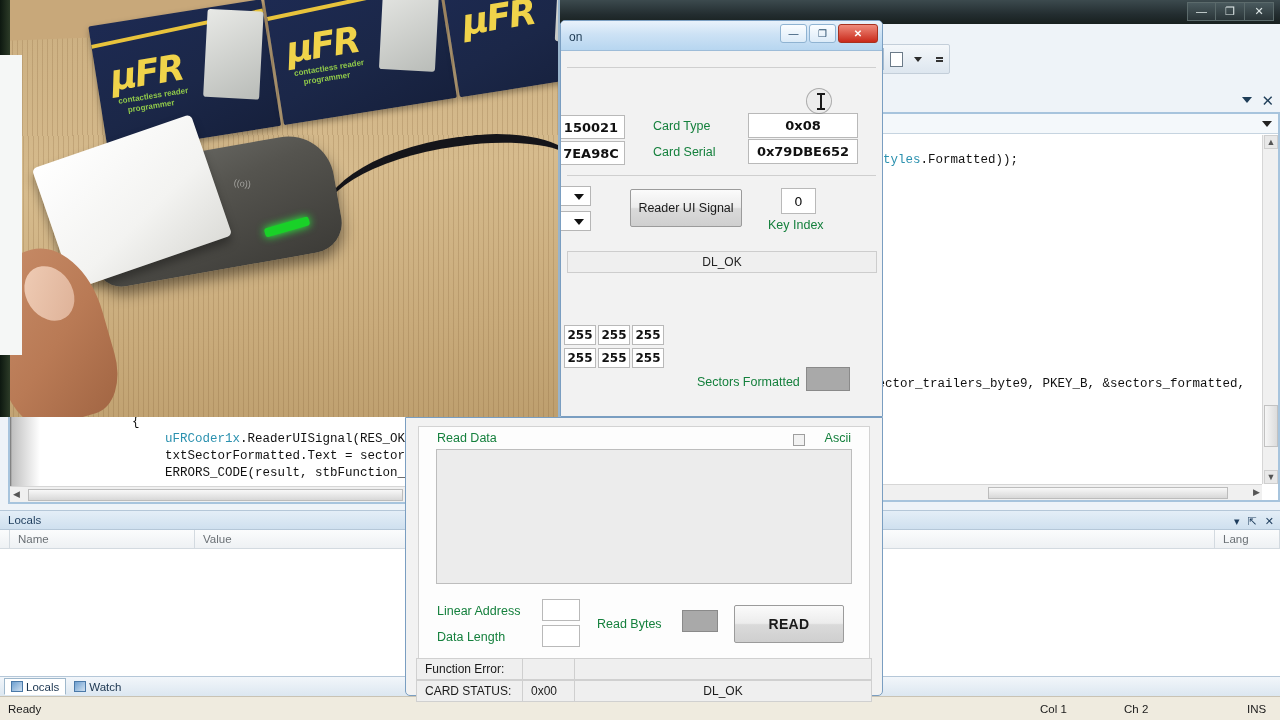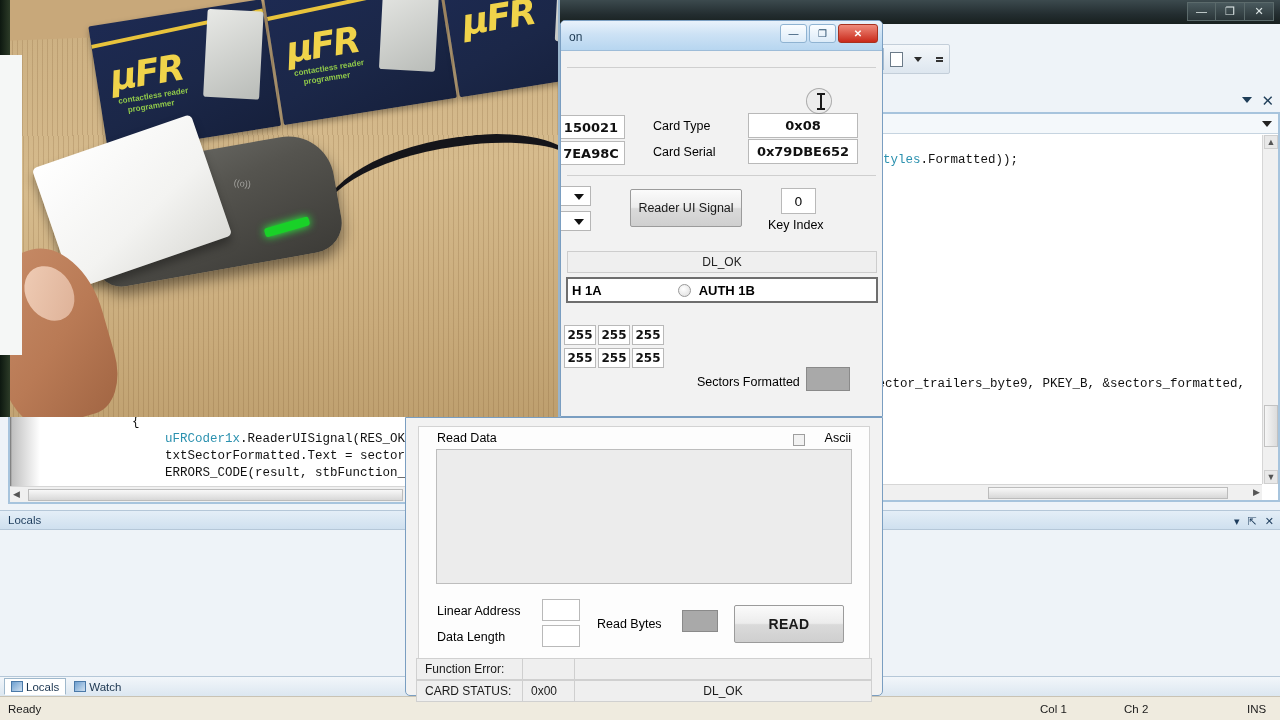--- a/index.html
+++ b/index.html
@@ -205,21 +205,21 @@
   .dbtn { width: 27px; height: 19px; border:1px solid #8fb3d2; border-radius:3px;
           background: linear-gradient(to bottom,#fbfdff,#dcebf8); font-size: 10px; color:#2b4f6e;
           display:flex; align-items:center; justify-content:center; }
   .dbtn.close { background: linear-gradient(to bottom,#ef8b7c,#c9291a); border-color:#a8311f; color:#fff; font-weight:bold; width: 40px;}
   .dlg-body { position:absolute; left:0; top: 30px; width: 100%; bottom: 0; background:#f2f2f2; }
   .panel-sep { position:absolute; left: 6px; right: 6px; height:1px; background:#cfcfcf; }
 
   .fld { position:absolute; background:#fff; border:1px solid #b9b9b9;
          font-size: 13px; font-weight: bold; color:#111; text-align:center;
          display:flex; align-items:center; justify-content:center; font-family:"DejaVu Sans", sans-serif;}
-  .lbl { position:absolute; font-size: 12.5px; color:#000000; }
+  .lbl { position:absolute; font-size: 12.5px; color:#15803d; }
   .btn3d {
     position:absolute; border:1px solid #9b9b9b; border-radius: 2px;
     background: linear-gradient(to bottom,#fbfbfb 0%,#ececec 48%,#dadada 52%,#cfcfcf 100%);
     display:flex; align-items:center; justify-content:center;
     font-size: 12.5px; color:#1a1a1a;
   }
   .btn3d.big { font-weight:bold; font-size: 14px; letter-spacing:.3px; }
   .combo {
     position:absolute; background:#fff; border:1px solid #b6b6b6;
   }
@@ -343,20 +343,28 @@
 
     <div class="locals-panel">
       <div class="locals-head">
         <span>Locals</span>
         <span class="panel-tools">
           <span>▾</span>
           <span>⇱</span>
           <span>✕</span>
         </span>
       </div>
+      <div class="locals-grid">
+        <div class="grid-header">
+          <div class="gh-cell gh-icon"></div>
+          <div class="gh-cell gh-name">Name</div>
+          <div class="gh-cell gh-value">Value</div>
+          <div class="gh-cell gh-lang">Lang</div>
+        </div>
+      </div>
     </div>
 
     <div class="bottom-tabs">
       <div class="btab active">
         <span class="tico"></span>
         <span>Locals</span>
       </div>
       <div class="btab">
         <span class="tico"></span>
         <span>Watch</span>
@@ -441,25 +449,20 @@
           <span class="arrow"></span>
         </div>
 
         <div class="btn3d" style="left:69px; top:138px; width:112px; height:38px;">Reader UI Signal</div>
 
         <div class="fld" style="left:220px; top:137px; width:35px; height:26px; font-weight:normal;">0</div>
         <span class="lbl" style="left:207px; top:167px;">Key Index</span>
 
         <div class="statusline" style="left:6px; top:200px; width:310px; height:22px;">DL_OK</div>
 
-        <div class="auth-row" style="left:5px; top:226px; width:312px; height:26px;">
-          <span style="margin-left:4px; font-size:13px; font-weight:bold;">H 1A</span>
-          <span class="radio" style="margin-left:76px;"></span>
-          <span style="margin-left:8px; font-size:13px; font-weight:bold;">AUTH 1B</span>
-        </div>
 
         <div class="fld" style="left:3px; top:274px; width:32px; height:20px; font-size:12px;">255</div>
         <div class="fld" style="left:37px; top:274px; width:32px; height:20px; font-size:12px;">255</div>
         <div class="fld" style="left:71px; top:274px; width:32px; height:20px; font-size:12px;">255</div>
         <div class="fld" style="left:3px; top:297px; width:32px; height:20px; font-size:12px;">255</div>
         <div class="fld" style="left:37px; top:297px; width:32px; height:20px; font-size:12px;">255</div>
         <div class="fld" style="left:71px; top:297px; width:32px; height:20px; font-size:12px;">255</div>
 
 
         <span class="lbl" style="left:136px; top:324px;">Sectors Formatted</span>

